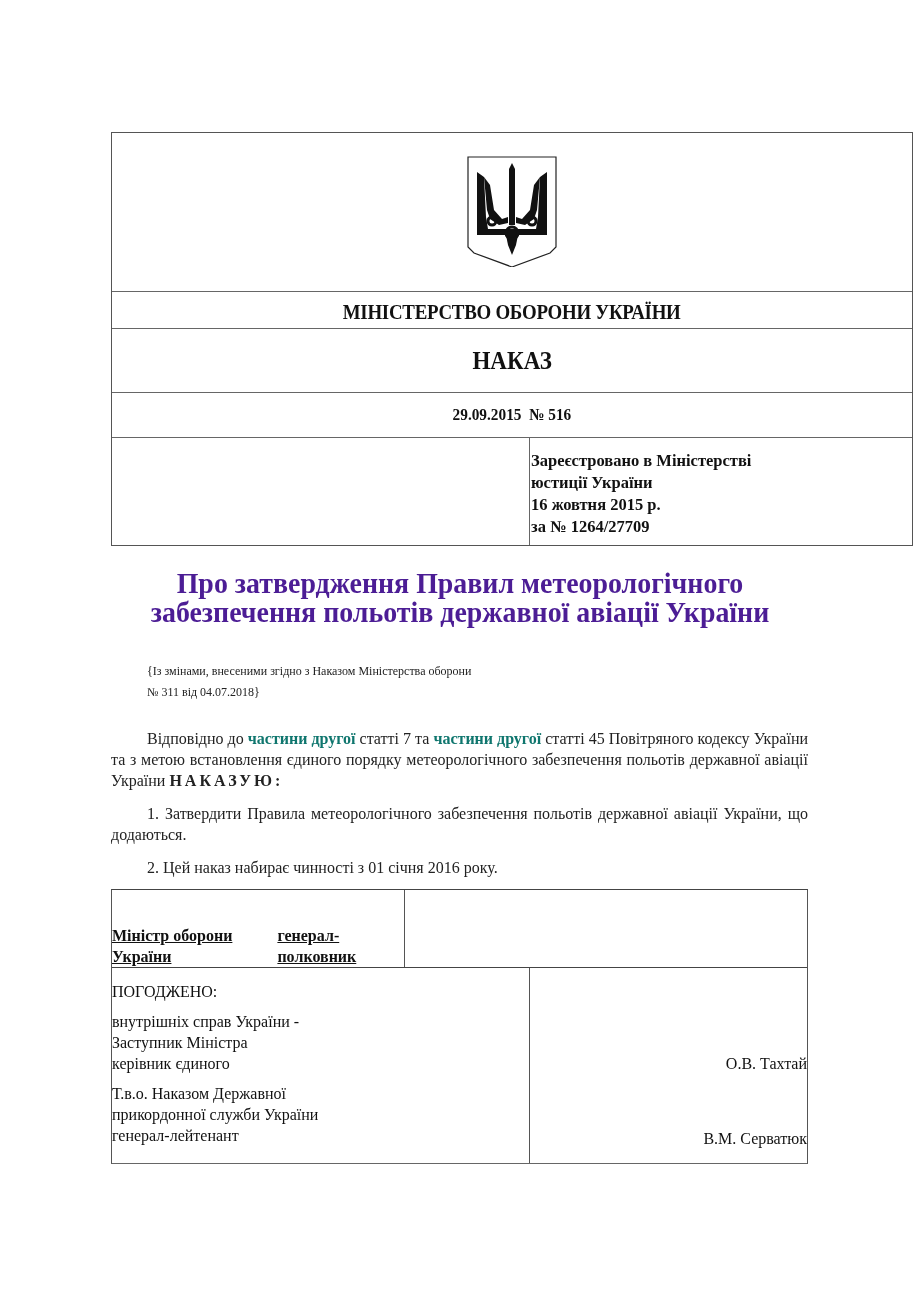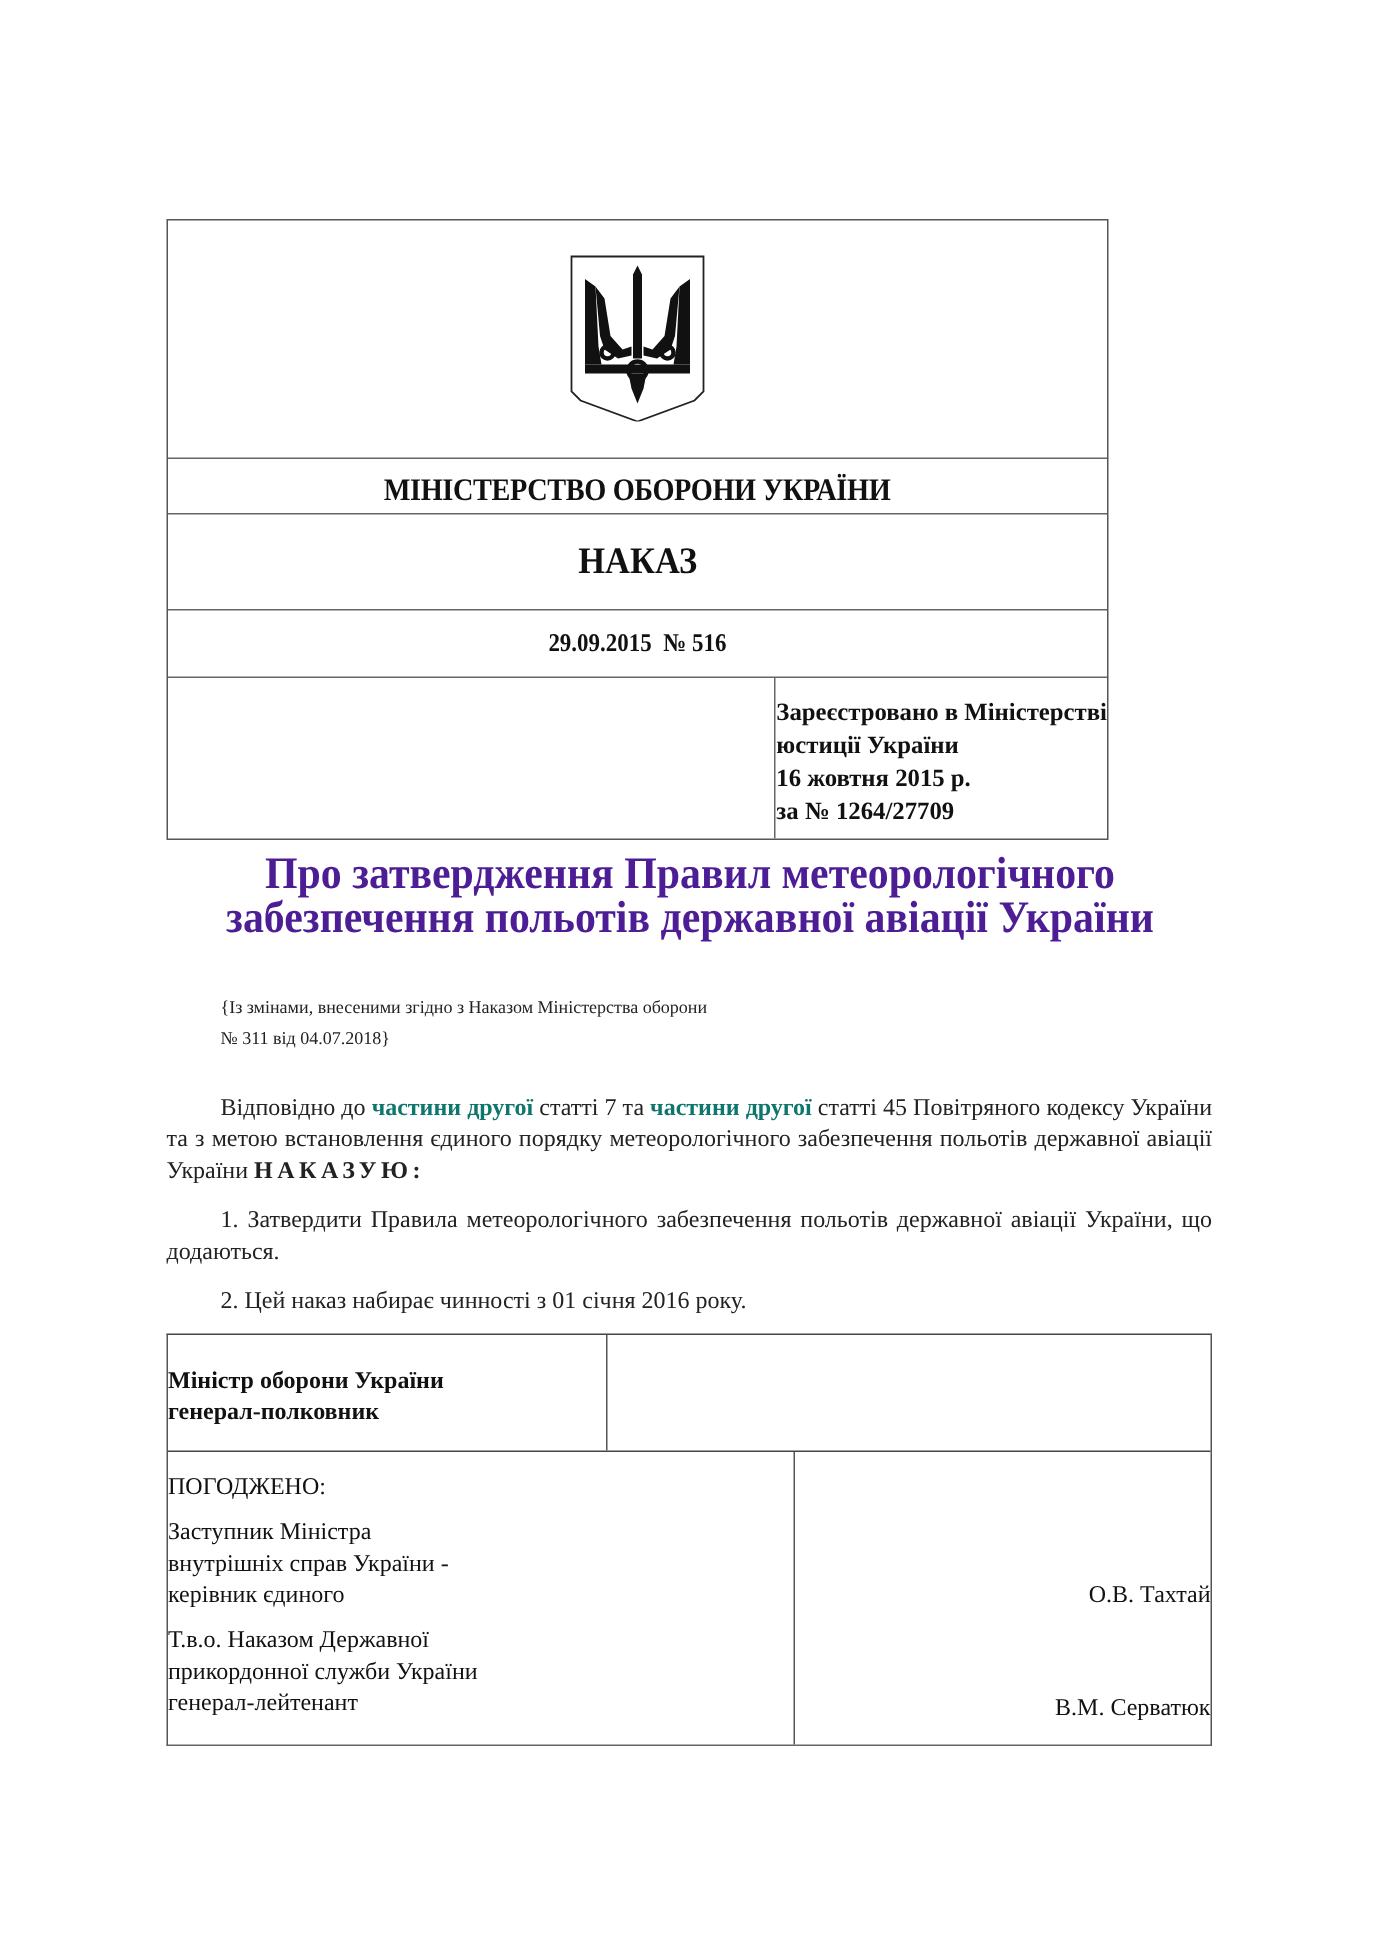--- a/index.html
+++ b/index.html
@@ -17,22 +17,22 @@
     }
     .page {
       position: absolute;
       left: 0; top: 0;
       width: 920px; height: 1301px;
     }
     
     .hdr {
       position: absolute;
       left: 111px;
-      top: 146px;
-      width: 628px;
+      top: 132px;
+      width: 802px;
       border: 1.5px solid #555;
       box-sizing: border-box;
     }
     .hdr .row {
       border-bottom: 1.5px solid #666;
       box-sizing: border-box;
       position: relative;
     }
     .hdr .row:last-child { border-bottom: none; }
     .row-emblem { height: 159px; display: flex; justify-content: center; align-items: flex-start; }
@@ -130,27 +130,28 @@
       height: 78px;
       display: flex;
       border-bottom: 1.5px solid #444;
       box-sizing: border-box;
     }
     .sig-row1 .l {
       width: 293px;
       border-right: 1.5px solid #555;
       box-sizing: border-box;
       display: flex;
-      flex-direction: column;
+      flex-direction: row;
       justify-content: center;
-      align-items: flex-start;
+      align-items: flex-end;
       font-weight: bold;
       font-size: 16px;
       line-height: 21px;
       padding-top: 4px;
+      text-decoration: underline;
     }
     .sig-row1 .r {
       flex: 1;
       display: flex;
       align-items: flex-end;
       justify-content: flex-end;
       font-weight: bold;
       font-size: 16.5px;
       padding-bottom: 13px;
     }
@@ -254,22 +255,22 @@
     <div class="sig-row1">
       <div class="l">
         <div>Міністр оборони України</div>
         <div>генерал-полковник</div>
       </div>
     </div>
     <div class="sig-row2">
       <div class="l">
         <div class="agreed-label">ПОГОДЖЕНО:</div>
         <div class="block">
+          <div>внутрішніх справ України -</div>
           <div>Заступник Міністра</div>
-          <div>внутрішніх справ України -</div>
           <div>керівник єдиного</div>
         </div>
         <div class="block">
           <div>Т.в.о. Наказом Державної</div>
           <div>прикордонної служби України</div>
           <div>генерал-лейтенант</div>
         </div>
       </div>
       <div class="r">
         <div class="sig-name n1">О.В. Тахтай</div>

